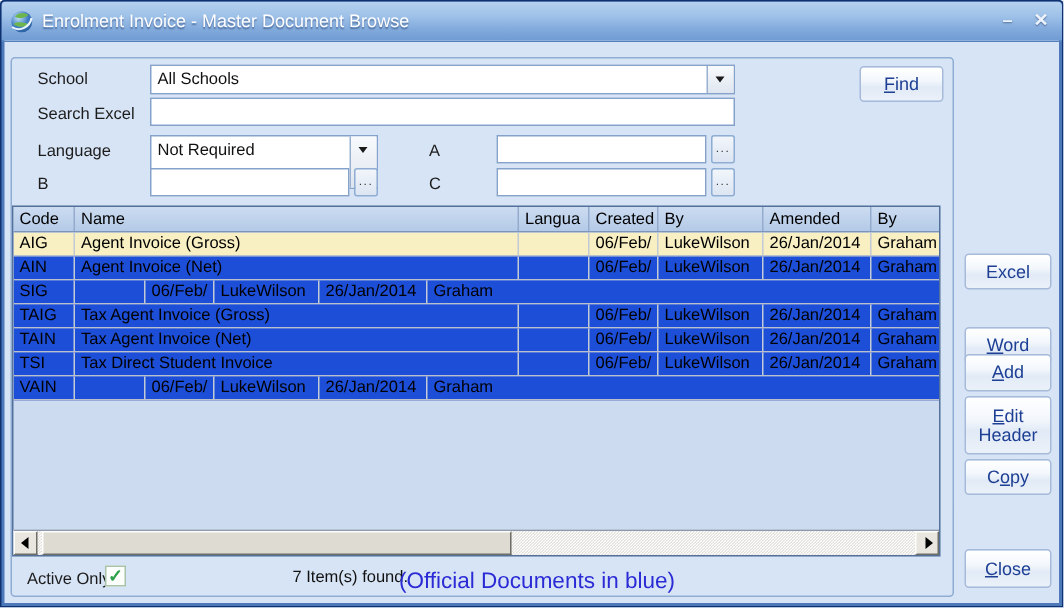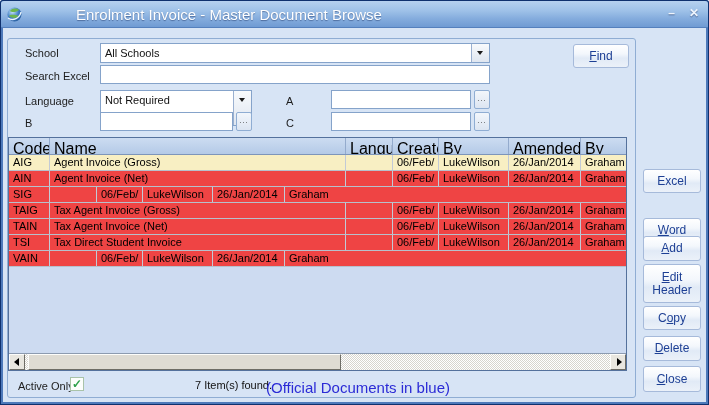--- a/index.html
+++ b/index.html
@@ -2,43 +2,43 @@
 <html><head>
 <meta charset="utf-8">
 <style>
   html,body{margin:0;padding:0;}
   body{width:709px;height:405px;font-family:"Liberation Sans",sans-serif;background:#fff;}
   .window{position:relative;width:709px;height:405px;background:#d7e4f5;
     box-shadow:inset 0 0 0 1px #0f316e, inset 0 0 0 3px #4d79ba;border-radius:3px 3px 0 0;overflow:hidden;}
   .titlebar{position:absolute;left:1px;top:1px;right:1px;height:27px;
     background:linear-gradient(180deg,#b6d1ef 0%,#9ec1e8 38%,#84acdd 68%,#6f9bd3 100%);
     border-bottom:1px solid #5480bd;border-radius:3px 3px 0 0;display:flex;align-items:center;padding-left:6px;gap:6px;box-sizing:border-box;}
-  .title-text{color:#ffffff;font-size:15px;text-shadow:0 1px 1px rgba(10,30,80,.45);margin-left:48px;}
+  .title-text{color:#ffffff;font-size:12px;text-shadow:0 1px 1px rgba(10,30,80,.45);}
   .win-glyph{position:absolute;top:6px;color:#eef4fc;font-size:12px;font-weight:bold;text-shadow:0 1px 1px rgba(10,30,80,.5);cursor:default;}
   .min{right:34px;} .cls{right:10px;}
   .groupbox{position:absolute;left:7px;top:38px;width:629px;height:360px;border:1px solid #8fadd3;border-radius:3px;box-sizing:border-box;}
   .lbl{position:absolute;font-size:11px;color:#1c1c1c;white-space:nowrap;}
   .field{position:absolute;border:1px solid #85a3ca;background:#fff;font-size:11px;color:#111;box-sizing:border-box;padding:2px 3px;outline:none;font-family:"Liberation Sans",sans-serif;}
   .combo{position:absolute;border:1px solid #85a3ca;background:#fff;box-sizing:border-box;}
   .combo-text{position:absolute;left:4px;top:3px;font-size:11px;color:#111;white-space:nowrap;}
   .combo-btn{position:absolute;right:0;top:0;bottom:0;width:17px;background:linear-gradient(180deg,#f8fafc,#dfe6f0);border-left:1px solid #9ab0d0;}
   .arrow-down{position:absolute;left:5px;top:7px;width:0;height:0;border-left:3px solid transparent;border-right:3px solid transparent;border-top:4px solid #1a1a1a;}
   .dots-btn{position:absolute;width:16px;height:19px;border:1px solid #8fadd3;border-radius:2px;background:linear-gradient(180deg,#f2f6fb,#dce5f2);
     font-size:8px;color:#333;text-align:center;line-height:15px;letter-spacing:1px;box-sizing:border-box;cursor:default;}
   .btn{position:absolute;box-sizing:border-box;border:1px solid #a6bada;border-radius:3px;
     background:linear-gradient(180deg,#ffffff,#f3f7fc 40%,#e1eaf6 60%,#ebf1f9);
     color:#1d3f94;font-size:12px;text-align:center;display:flex;align-items:center;justify-content:center;line-height:13px;cursor:default;}
   .side{left:643px;width:58px;}
   .u{text-decoration:underline;}
   
   .grid{position:absolute;left:8px;top:137px;width:619px;height:234px;border:1px solid #54719c;background:#cddbf1;box-sizing:border-box;overflow:hidden;}
   .grid-header{position:absolute;top:0;left:0;right:0;height:17px;display:flex;background:linear-gradient(180deg,#ccdcf1,#b4cae7);border-bottom:1px solid #7d95ba;box-sizing:border-box;}
-  .hcell{font-size:16px;color:#000;padding:2px 17px 0 4px;border-right:1px solid #94abcd;box-sizing:border-box;overflow:hidden;white-space:nowrap;}
+  .hcell{font-size:11px;color:#000;padding:2px 17px 0 4px;border-right:1px solid #94abcd;box-sizing:border-box;overflow:hidden;white-space:nowrap;}
   .grid-rows{position:absolute;top:17px;left:0;right:0;bottom:17px;overflow:hidden;}
-  .grow{display:flex;height:16px;background:#ef4444;border-bottom:1px solid #b7c0cc;box-sizing:border-box;}
+  .grow{display:flex;height:16px;background:#1d4ed8;border-bottom:1px solid #b7c0cc;box-sizing:border-box;}
   .grow.selected{background:#f8efc3;}
   .cell{font-size:11px;color:#000;padding:1px 0 0 4px;border-right:1px solid #c2cad6;box-sizing:border-box;white-space:nowrap;overflow:hidden;}
   .c0{width:41px;} .c1{width:296px;} .c2{width:47px;} .c3{width:46px;} .c4{width:70px;} .c5{width:72px;} .c6{flex:1;border-right:none;}
   
   .hscroll{position:absolute;left:0;right:0;bottom:0;height:17px;border-top:1px solid #8c9bb0;box-sizing:border-box;
     background-color:#fff;
     background-image:linear-gradient(45deg,#d7d5cd 25%,transparent 25%,transparent 75%,#d7d5cd 75%),
                      linear-gradient(45deg,#d7d5cd 25%,transparent 25%,transparent 75%,#d7d5cd 75%);
     background-size:2px 2px;background-position:0 0,1px 1px;}
   .sb-btn{position:absolute;top:0;width:16px;height:16px;background:#e8e6df;border:1px solid;border-color:#fdfdfb #6e6d66 #6e6d66 #fdfdfb;box-sizing:border-box;}
@@ -212,20 +212,17 @@
   </div>
   <div class="btn side" style="top:236px;height:25px;">
     <span><span></span><span class="u">A</span><span>dd</span></span>
   </div>
   <div class="btn side" style="top:264px;height:39px;">
     <span><span></span><span class="u">E</span><span>dit</span><br><span>Header</span></span>
   </div>
   <div class="btn side" style="top:306px;height:24px;">
     <span><span>C</span><span class="u">o</span><span>py</span></span>
   </div>
-  <div class="btn side" style="top:336px;height:25px;">
-    <span><span></span><span class="u">D</span><span>elete</span></span>
-  </div>
   <div class="btn side" style="top:366px;height:26px;">
     <span><span></span><span class="u">C</span><span>lose</span></span>
   </div>
 
 </div>
 
 </body></html>

